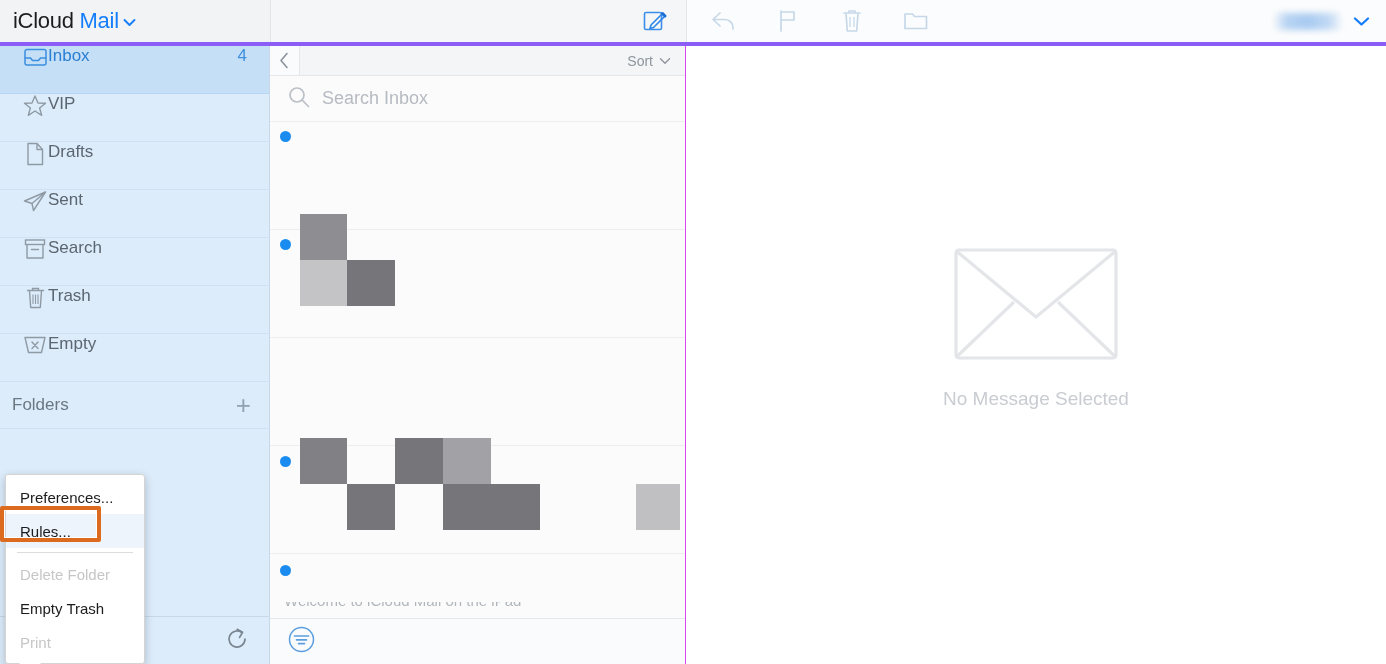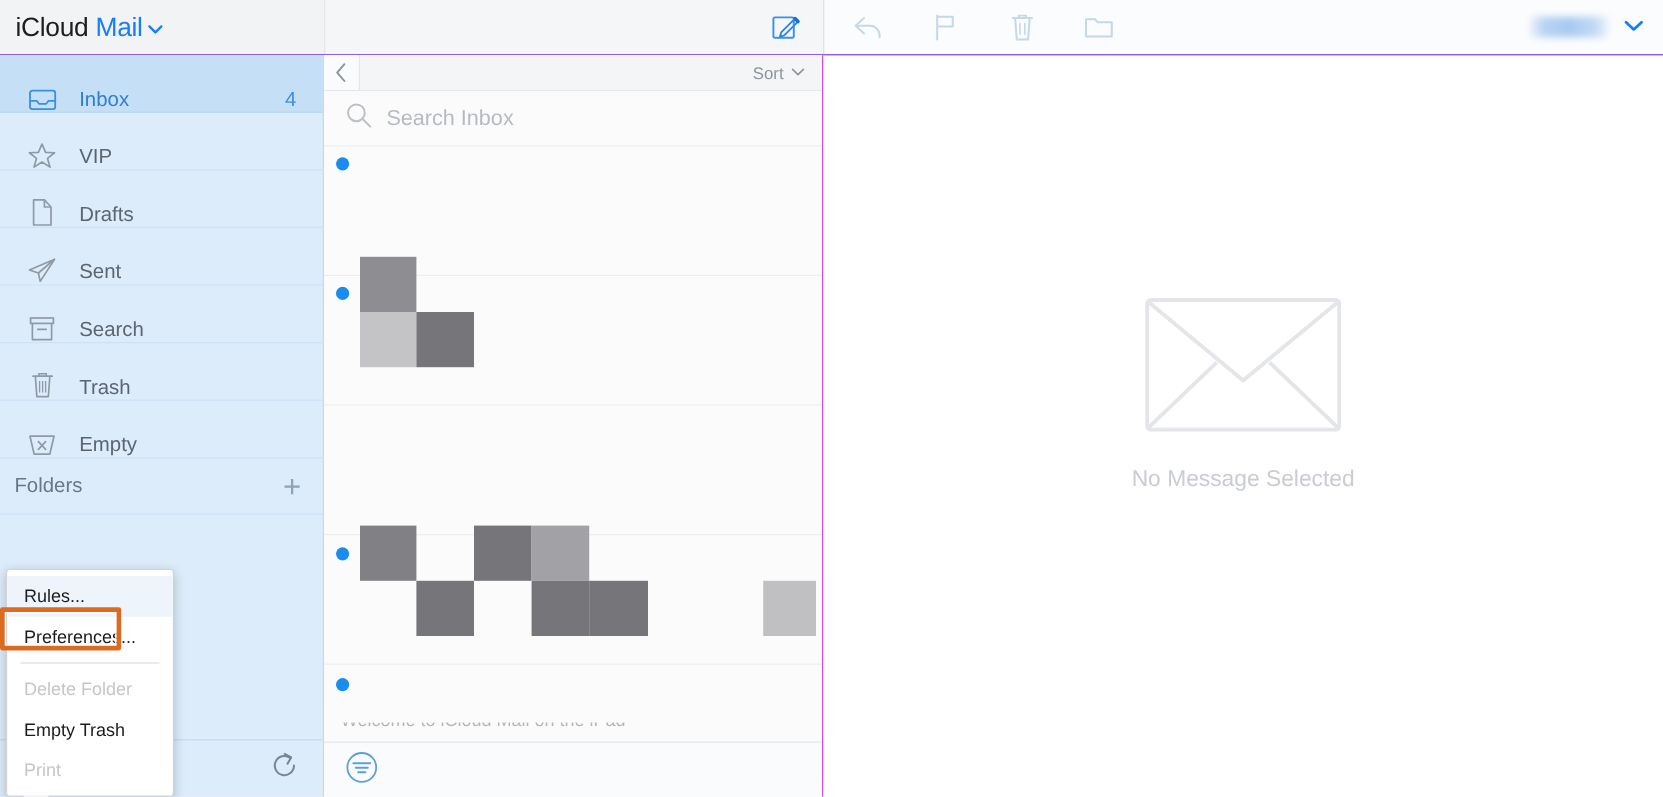--- a/index.html
+++ b/index.html
@@ -15,22 +15,22 @@
     display: flex;
     flex-direction: column;
   }
 
   
   .topbar {
     position: relative;
     display: flex;
     height: 46px;
     flex: 0 0 46px;
-    background: #1d4ed8;
-    border-bottom: 1px solid #8b5cf6;
+    background: #fef9c3;
+    border-bottom: 4px solid #8b5cf6;
   }
   .topbar-left {
     width: 270px;
     flex: 0 0 270px;
     display: flex;
     align-items: center;
     padding-left: 13px;
     background: #f2f3f5;
   }
   .brand {
@@ -102,23 +102,23 @@
   .sidebar {
     width: 270px; flex: 0 0 270px;
     background: #dcecfb;
     display: flex; flex-direction: column;
     position: relative;
     border-right: 1px solid #c6d8e9;
   }
   .folder-list { flex: 0 0 auto; }
   .frow {
     height: 48px;
-    display: flex; align-items: flex-end;
+    display: flex; align-items: flex-start;
     padding-left: 22px;
-    gap: 18px;
+    gap: 0;
     border-bottom: 1px solid #cfe2f5;
     cursor: default;
   }
   .frow.selected { background: #c5dff7; border-bottom-color: #b9d6f0; }
   .frow .ficon { width: 26px; display: flex; align-items: center; justify-content: center; }
   .frow .flabel {
     font-size: 17px;
     color: #5c6670;
     flex: 1 1 auto;
   }
@@ -443,22 +443,22 @@
         </span>
         <span>
           <svg width="24" height="24" viewBox="0 0 24 24">
             <path d="M20 12 a8 8 0 1 1-3.2-6.4" fill="none" stroke="#7a8590" stroke-width="1.7" stroke-linecap="round"></path>
             <path d="M12.2 2.3 L17.6 5.2 L14.6 10.4" fill="none" stroke="#7a8590" stroke-width="1.7" stroke-linecap="round" stroke-linejoin="round"></path>
           </svg>
         </span>
       </div>
 
       <div class="ctxmenu">
+        <div class="mi">Preferences...</div>
         <div class="mi hl">Rules...</div>
-        <div class="mi">Preferences...</div>
         <div class="msep"></div>
         <div class="mi disabled">Delete Folder</div>
         <div class="mi">Empty Trash</div>
         <div class="mi disabled">Print</div>
       </div>
       <div class="hlbox"></div>
     </div>
 
     <div class="msglist">
 

